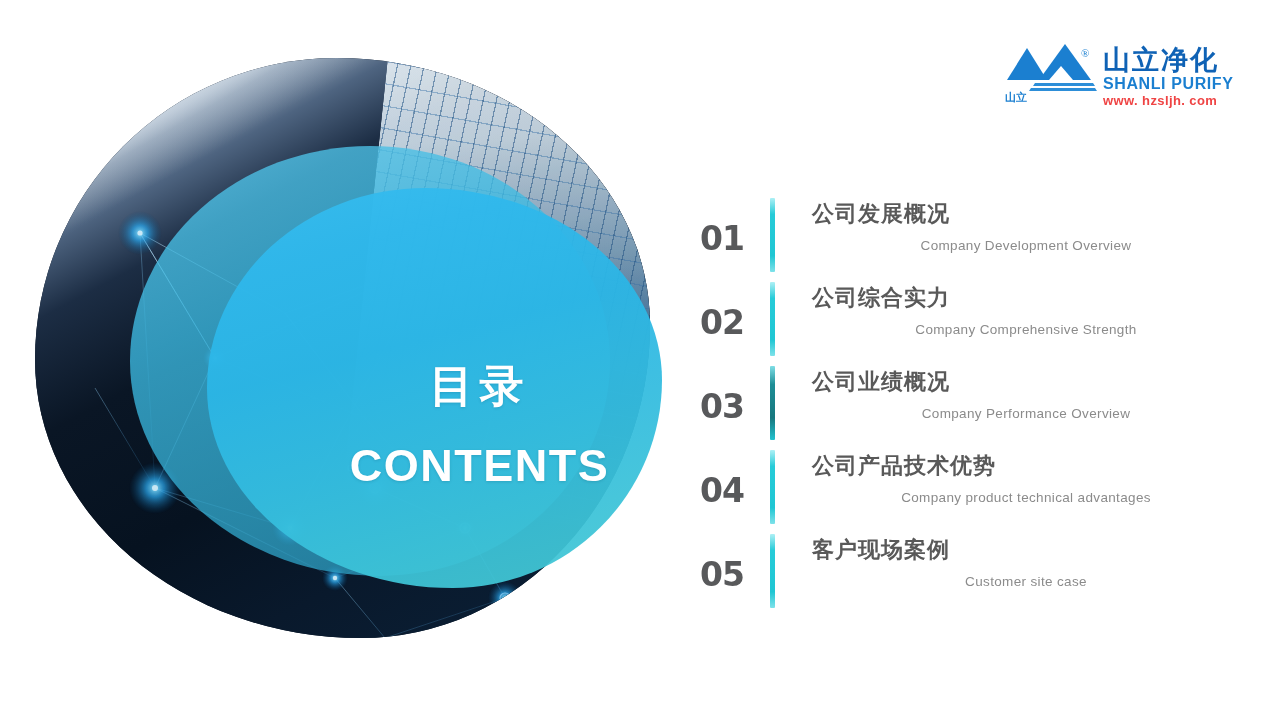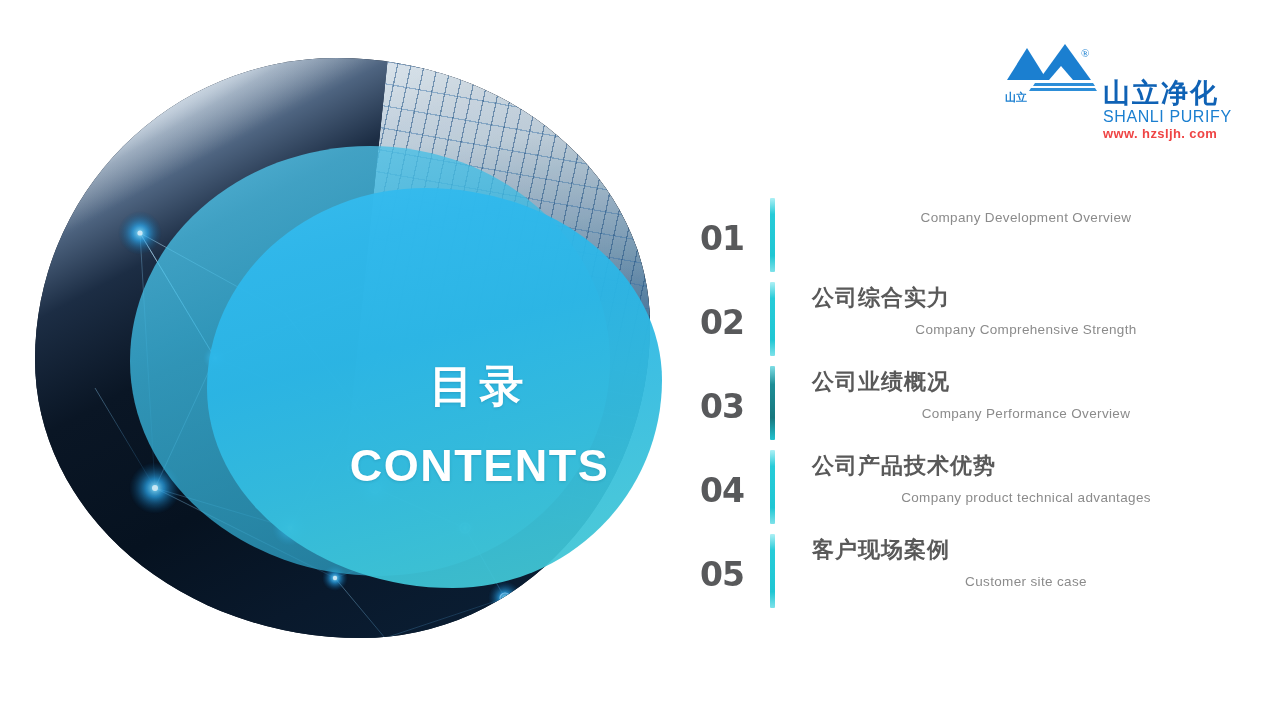--- a/index.html
+++ b/index.html
@@ -57,33 +57,32 @@
     top: 50px;
     font-size: 11px;
     color: #1b7fd0;
     letter-spacing: 0px;
     line-height: 1;
     font-weight: bold;
   }
   .logo-text {
     margin-left: 6px;
     padding-top: 4px;
-    margin-top: 33px;
   }
   .logo-cn {
     font-size: 27px;
     font-weight: bold;
     color: #0f62b5;
     letter-spacing: 2px;
     line-height: 1.05;
     white-space: nowrap;
   }
   .logo-en {
     font-size: 16px;
-    font-weight: normal;
+    font-weight: bold;
     color: #1b7fd0;
     letter-spacing: 0.6px;
     line-height: 1.1;
     margin-top: 1px;
     white-space: nowrap;
   }
   .logo-url {
     font-size: 13px;
     font-weight: bold;
     color: #ef4444;
@@ -411,20 +410,21 @@
       <div class="logo-url">www. hzsljh. com</div>
     </div>
   </div>
 
   <div class="toc">
 
     <div class="toc-row">
       <div class="toc-num">01</div>
       <div class="toc-bar"></div>
       <div class="toc-texts">
+        <div class="toc-title">公司发展概况</div>
         <div class="toc-sub">Company Development Overview</div>
       </div>
     </div>
 
     <div class="toc-row">
       <div class="toc-num">02</div>
       <div class="toc-bar"></div>
       <div class="toc-texts">
         <div class="toc-title">公司综合实力</div>
         <div class="toc-sub">Company Comprehensive Strength</div>

